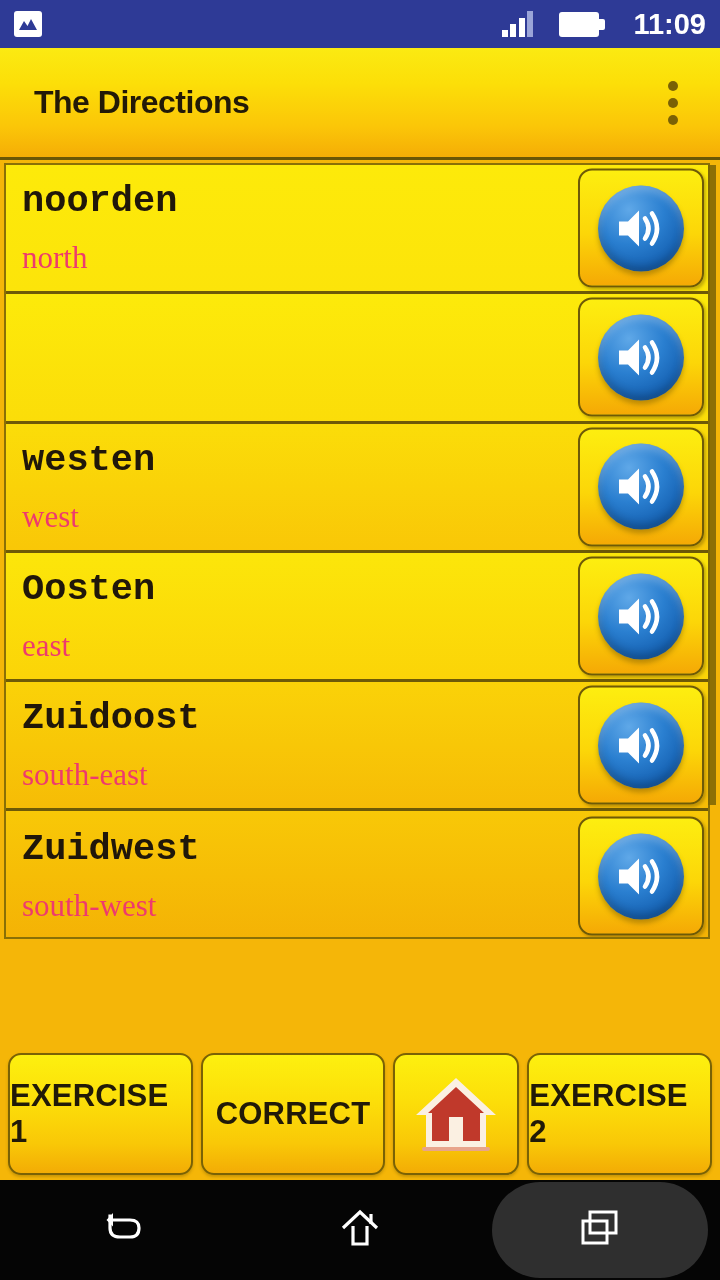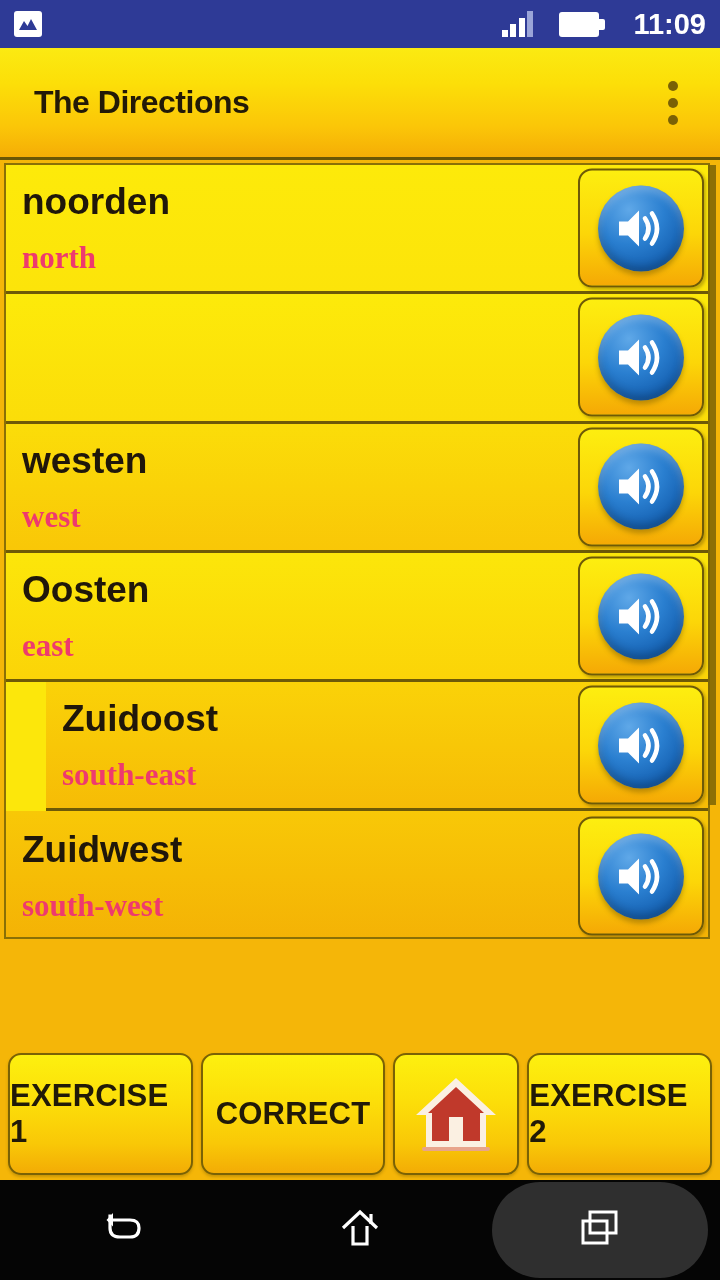--- a/index.html
+++ b/index.html
@@ -133,40 +133,40 @@
     border-bottom: 3px solid #6e5a07;
     display: flex;
     align-items: center;
     padding-left: 16px;
   }
   .row:last-child { border-bottom: none; }
   .row.g0 { background: linear-gradient(to bottom, #FDEA0A 0%, #FCE40A 100%); }
   .row.g1 { background: linear-gradient(to bottom, #FDEA0A 0%, #FBDD09 100%); }
   .row.g2 { background: linear-gradient(to bottom, #FCE60A 0%, #FBD408 100%); }
   .row.g3 { background: linear-gradient(to bottom, #FBDD09 0%, #F9C707 100%); }
-  .row.g4 { background: linear-gradient(to bottom, #FAD208 0%, #F6BC06 100%); margin-left: 40px; }
+  .row.g4 { background: linear-gradient(to bottom, #FAD208 0%, #F6BC06 100%); }
   .row.g5 { background: linear-gradient(to bottom, #F8C807 0%, #F4B205 100%); }
 
   .row-texts {
     display: flex;
     flex-direction: column;
     justify-content: center;
     height: 100%;
     gap: 22px;
   }
   .word-native {
-    font-family: Liberation Sans, sans-serif;
+    font-family: Liberation Mono, monospace;
     font-weight: bold;
     font-size: 37px;
     color: #20170a;
     line-height: 1;
   }
   .word-translation {
     font-family: "Liberation Serif", "DejaVu Serif", serif;
-    font-weight: bold;
+    font-weight: normal;
     font-size: 31px;
     color: #EE3A6E;
     line-height: 1;
   }
 
   
   .speak-btn {
     position: absolute;
     right: 4px;
     top: 50%;

